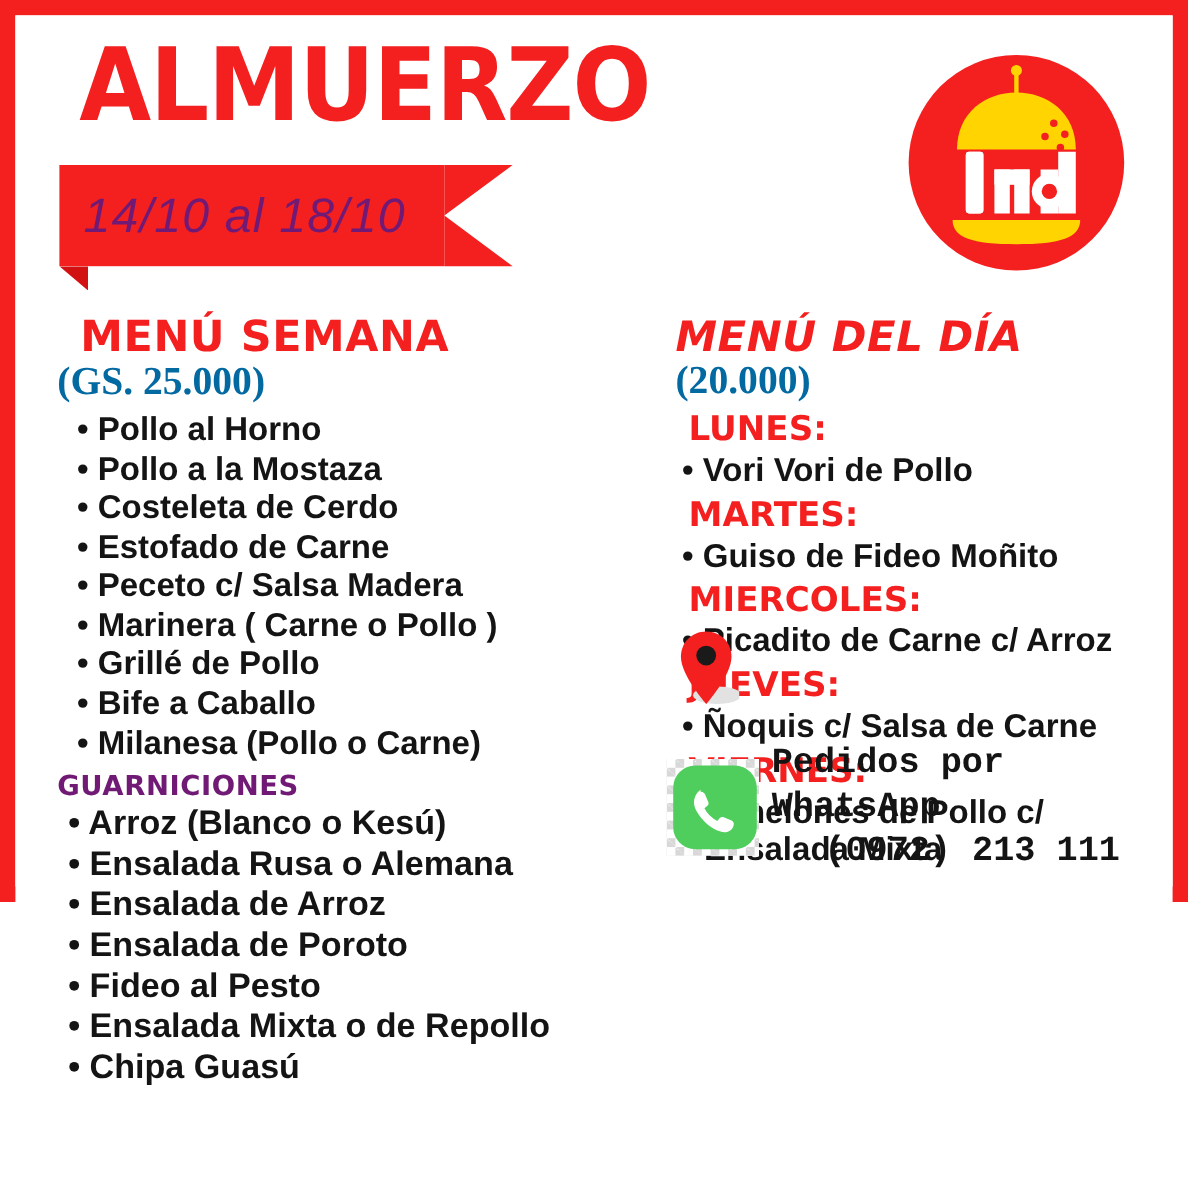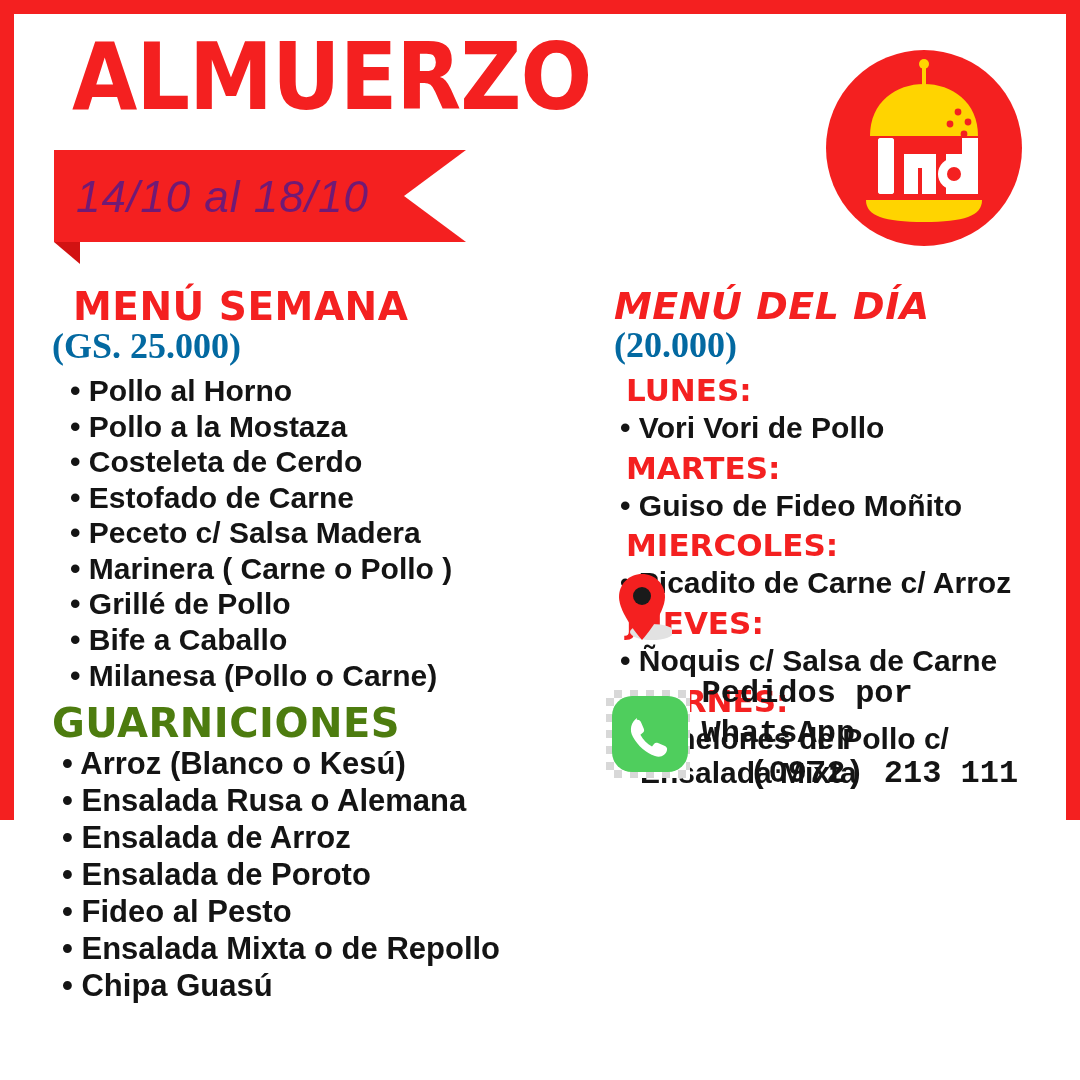--- a/index.html
+++ b/index.html
@@ -149,23 +149,23 @@
     font-size: 30px;
     line-height: 1.12;
     padding: 1px 0;
     white-space: nowrap;
   }
   ul.items li:before {
     content: "• ";
   }
 
   .guarniciones-title {
-    color: #4d7c0f;
-    font-weight: bold;
-    font-size: 40px;
+    color: #701a75;
+    font-weight: bold;
+    font-size: 25px;
     line-height: 1.1;
     margin-top: 8px;
     letter-spacing: 0.5px;
     font-family: "DejaVu Sans", sans-serif;
   }
   ul.items.guarn {
     padding-left: 10px;
   }
   ul.items.guarn li {
     font-size: 31px;

